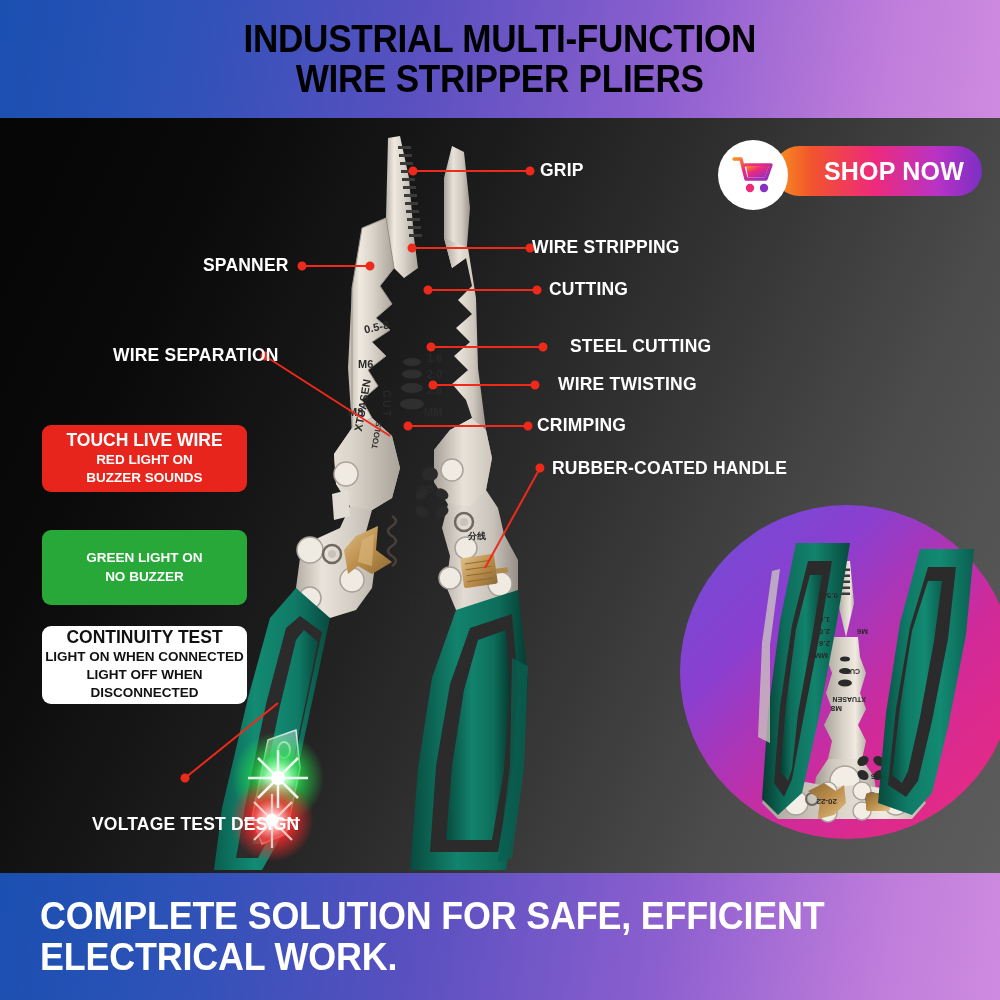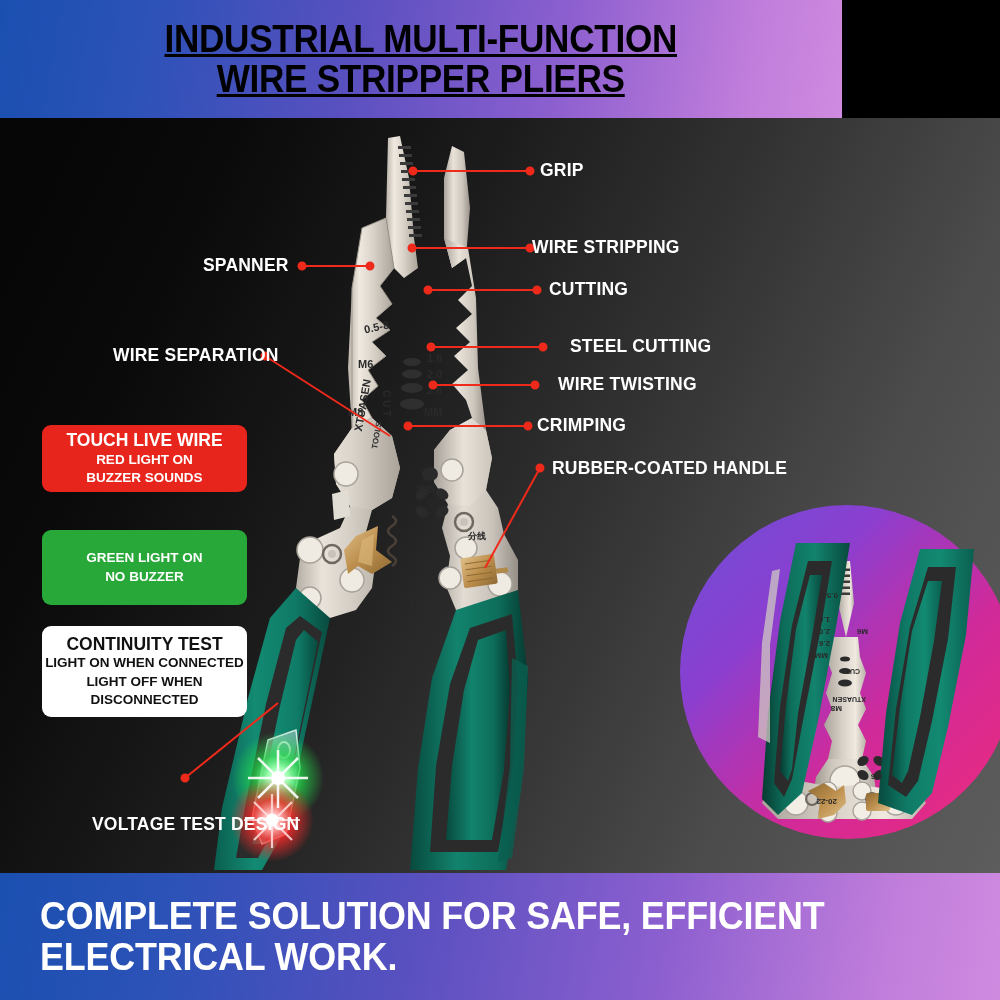--- a/index.html
+++ b/index.html
@@ -1,23 +1,23 @@
 <!DOCTYPE html>
 <html><head>
 <meta charset="utf-8">
 <style>
   html,body{margin:0;padding:0;background:#000;}
   body{width:1000px;height:1000px;overflow:hidden;
        font-family:"Liberation Sans","DejaVu Sans",sans-serif;}
   .stage{position:relative;width:1000px;height:1000px;overflow:hidden;}
 
   
-  .header{position:absolute;left:0;top:0;width:842px;height:118px;
+  .header{position:absolute;left:0;top:0;width:1000px;height:118px;
      background:linear-gradient(100deg,#1a4fb0 0%,#2d52b8 18%,#5a50c0 42%,#8c5fcf 66%,#c07ddb 88%,#cf8be0 100%);
-     display:flex;flex-direction:column;align-items:center;justify-content:center;text-decoration:underline;}
+     display:flex;flex-direction:column;align-items:center;justify-content:center;}
   .header .ln{color:#000;font-weight:700;font-size:39px;line-height:1.03;
      letter-spacing:-0.3px;transform:scaleX(0.90);transform-origin:center;white-space:nowrap;}
 
   
   .body{position:absolute;left:0;top:118px;width:1000px;height:755px;
      background:linear-gradient(115deg,#050505 0%,#0a0a0a 18%,#1c1c1c 38%,#333 58%,#4c4c4c 78%,#5d5d5d 100%);
      overflow:hidden;}
 
   
   .footer{position:absolute;left:0;top:873px;width:1000px;height:127px;
@@ -393,26 +393,46 @@
       <div class="t">TOUCH LIVE WIRE</div>
       <div class="s">RED LIGHT ON</div>
       <div class="s">BUZZER SOUNDS</div>
     </div>
 
     <div class="fbox fb-grn" style="left:42px;top:412px;width:205px;height:75px;">
       <div class="s">GREEN LIGHT ON</div>
       <div class="s">NO BUZZER</div>
     </div>
 
-    <div class="fbox fb-wht" style="left:42px;top:508px;width:205px;height:91px;">
+    <div class="fbox fb-wht" style="left:42px;top:508px;width:205px;height:78px;">
       <div class="t">CONTINUITY TEST</div>
       <div class="s">LIGHT ON WHEN CONNECTED</div>
       <div class="s">LIGHT OFF WHEN DISCONNECTED</div>
     </div>
 
+    <div class="shop" style="top:22px;">
+      <div class="shop-pill">
+        <span>SHOP NOW</span>
+      </div>
+      <div class="shop-circ">
+        <svg width="42" height="38" viewBox="0 0 42 38">
+          <defs>
+            <linearGradient id="cartG" x1="0" y1="0" x2="1" y2="1">
+              <stop offset="0" stop-color="#f7941e"></stop>
+                <stop offset="0.4" stop-color="#ee2a7b"></stop>
+              <stop offset="1" stop-color="#8a2fc4"></stop>
+            </linearGradient>
+          </defs>
+          <path d="M2 3 H9 L14 23 H34 L39 9 H13" fill="none" stroke="url(#cartG)" stroke-width="3.4" stroke-linecap="round" stroke-linejoin="round"></path>
+          <path d="M14 10 H37 L33 21 H16 Z" fill="url(#cartG)"></path>
+          <circle cx="18" cy="32" r="4.2" fill="#ee2a7b"></circle>
+          <circle cx="32" cy="32" r="4.2" fill="#8a2fc4"></circle>
+        </svg>
+      </div>
+    </div>
 
   </div>
 
   <div class="footer">
     <div class="ln">COMPLETE SOLUTION FOR SAFE, EFFICIENT</div>
     <div class="ln">ELECTRICAL WORK.</div>
   </div>
 
 </div>
 

